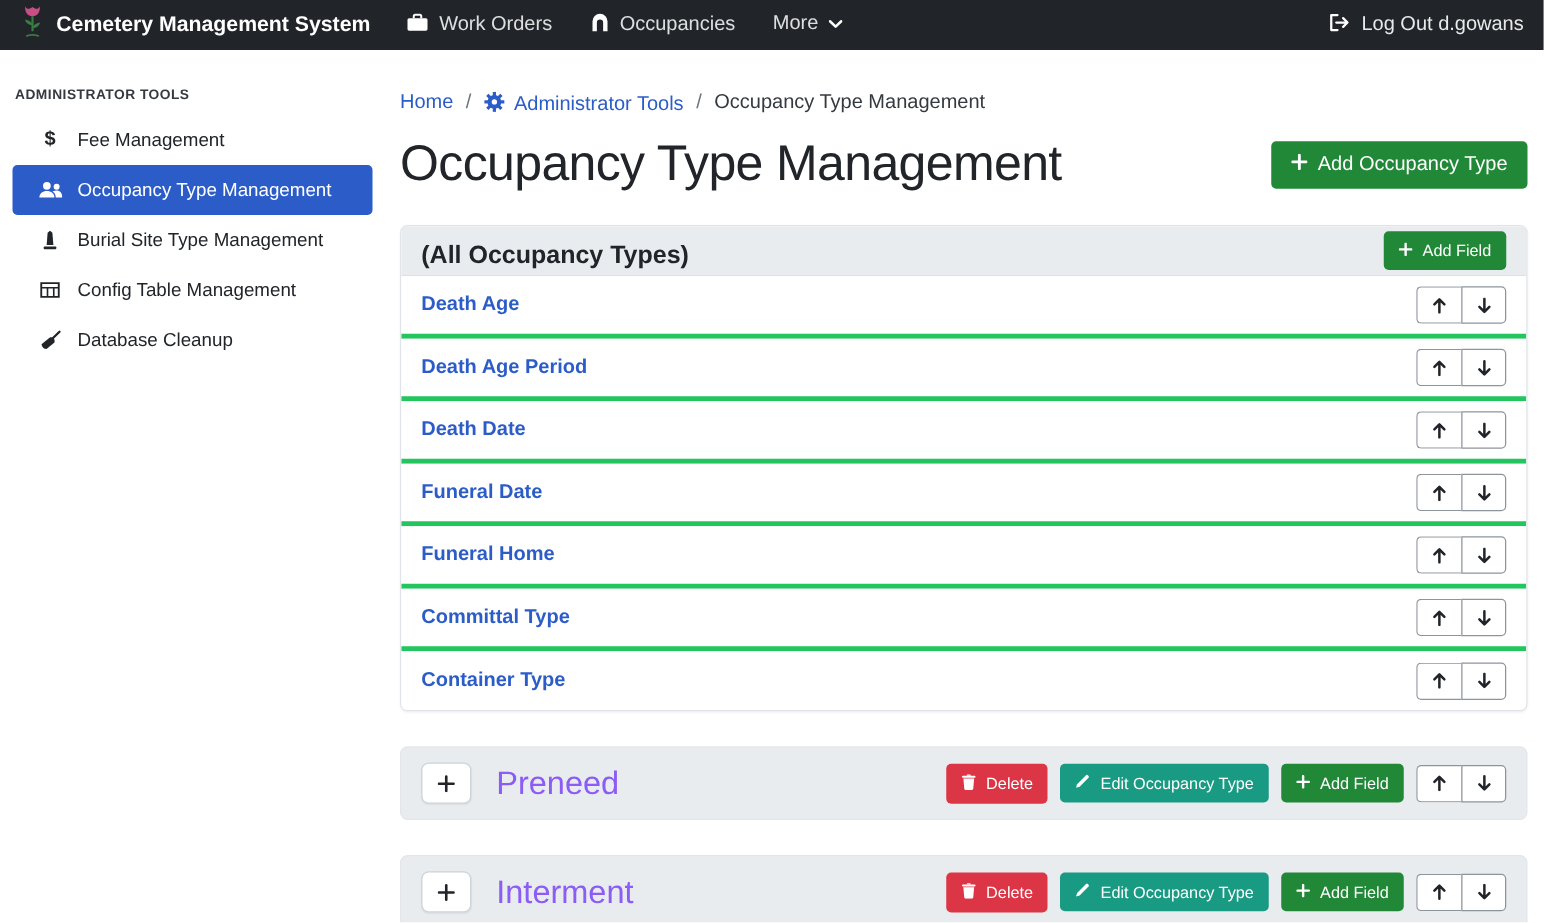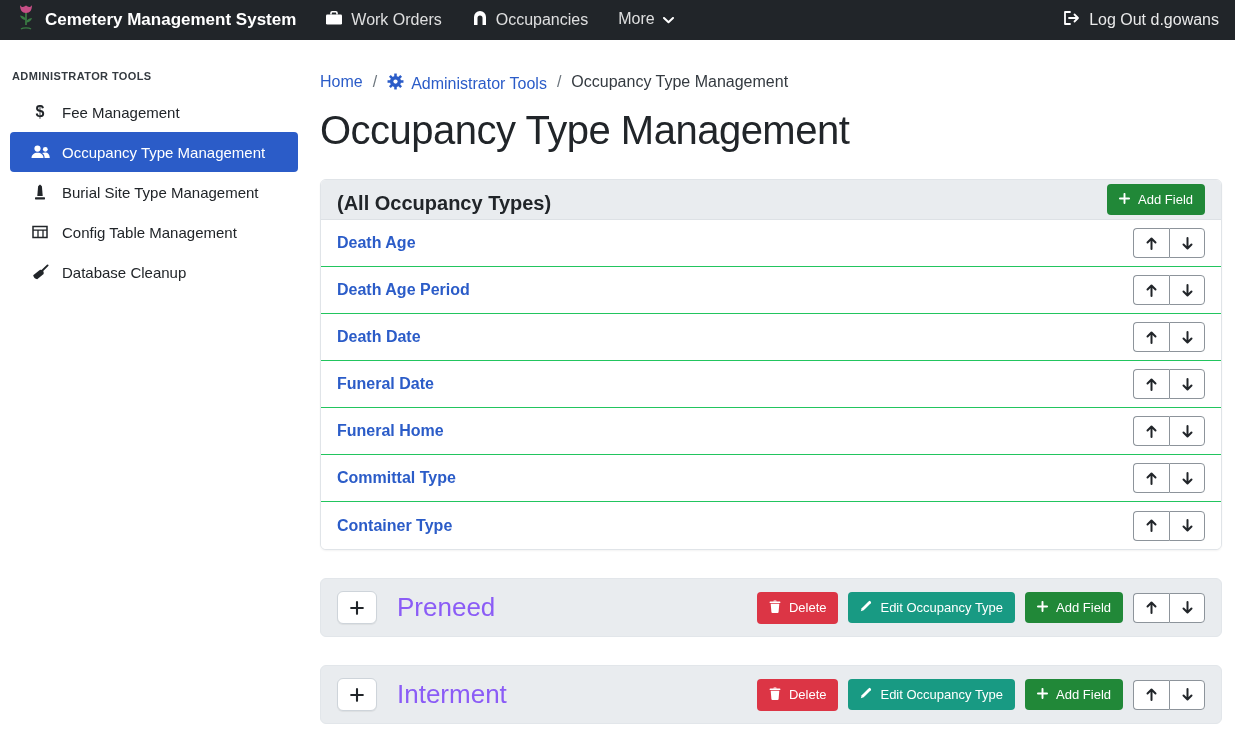--- a/index.html
+++ b/index.html
@@ -63,21 +63,21 @@
     border: 1px solid #e0e4e8; border-radius: 6px; overflow: hidden;
     box-shadow: 0 1px 2px rgba(0,0,0,.05); background: #fff;
   }
   .card-header {
     background: #e9ecef; border-bottom: 1px solid #dde1e5;
     padding: 4px 16px; display: flex; align-items: flex-end; justify-content: space-between;
   }
   .card-title { font-size: 20px; font-weight: 600; color: #212529; }
   .field-row {
     display: flex; align-items: center; justify-content: space-between;
-    padding: 8px 16px; border-bottom: 1px solid #22c55e; background: #fff; min-height: 47px;
+    padding: 8px 16px; border-bottom: 4px solid #22c55e; background: #fff; min-height: 47px;
   }
   .field-row:last-child { border-bottom: none; }
   .field-link { color: #2b5cc8; font-weight: 700; font-size: 16px; }
 
   .arrow-group { display: inline-flex; }
   .arrow-btn {
     width: 36px; height: 30px; background: #fff; border: 1px solid #8d949b;
     display: inline-flex; align-items: center; justify-content: center;
   }
   .arrow-btn.up { border-radius: 4px 0 0 4px; border-right: none; }
@@ -220,20 +220,28 @@
         </svg>
       </span>
       <span>Administrator Tools</span>
     </a>
     <span>/</span>
     <span class="crumb-current">Occupancy Type Management</span>
   </div>
 
   <div class="title-row">
     <h1 class="page-title">Occupancy Type Management</h1>
+    <button class="btn btn-success btn-lg">
+      <span>
+        <svg width="13" height="13" viewBox="0 0 12 12">
+            <path d="M6 1 V11 M1 6 H11" stroke="#fff" stroke-width="2.1" stroke-linecap="round"></path>
+          </svg>
+      </span>
+      <span>Add Occupancy Type</span>
+    </button>
   </div>
 
   <section class="card">
     <div class="card-header">
       <span class="card-title">(All Occupancy Types)</span>
       <button class="btn btn-success btn-sm">
         <span>
           <svg width="11" height="11" viewBox="0 0 12 12">
               <path d="M6 1 V11 M1 6 H11" stroke="#fff" stroke-width="2.1" stroke-linecap="round"></path>
             </svg>

